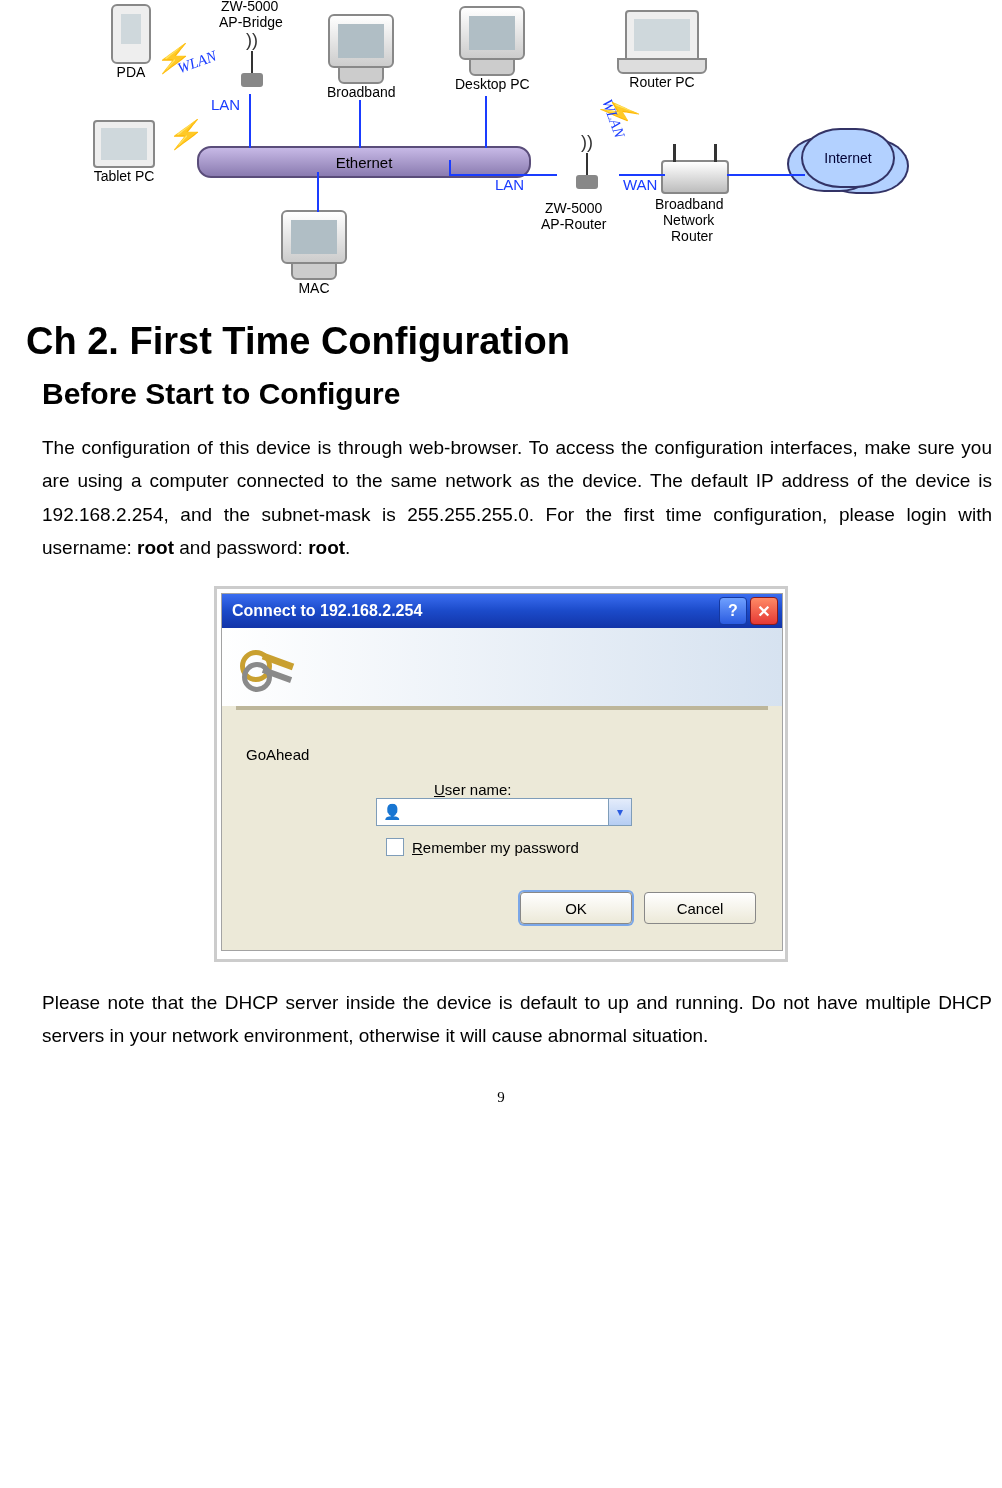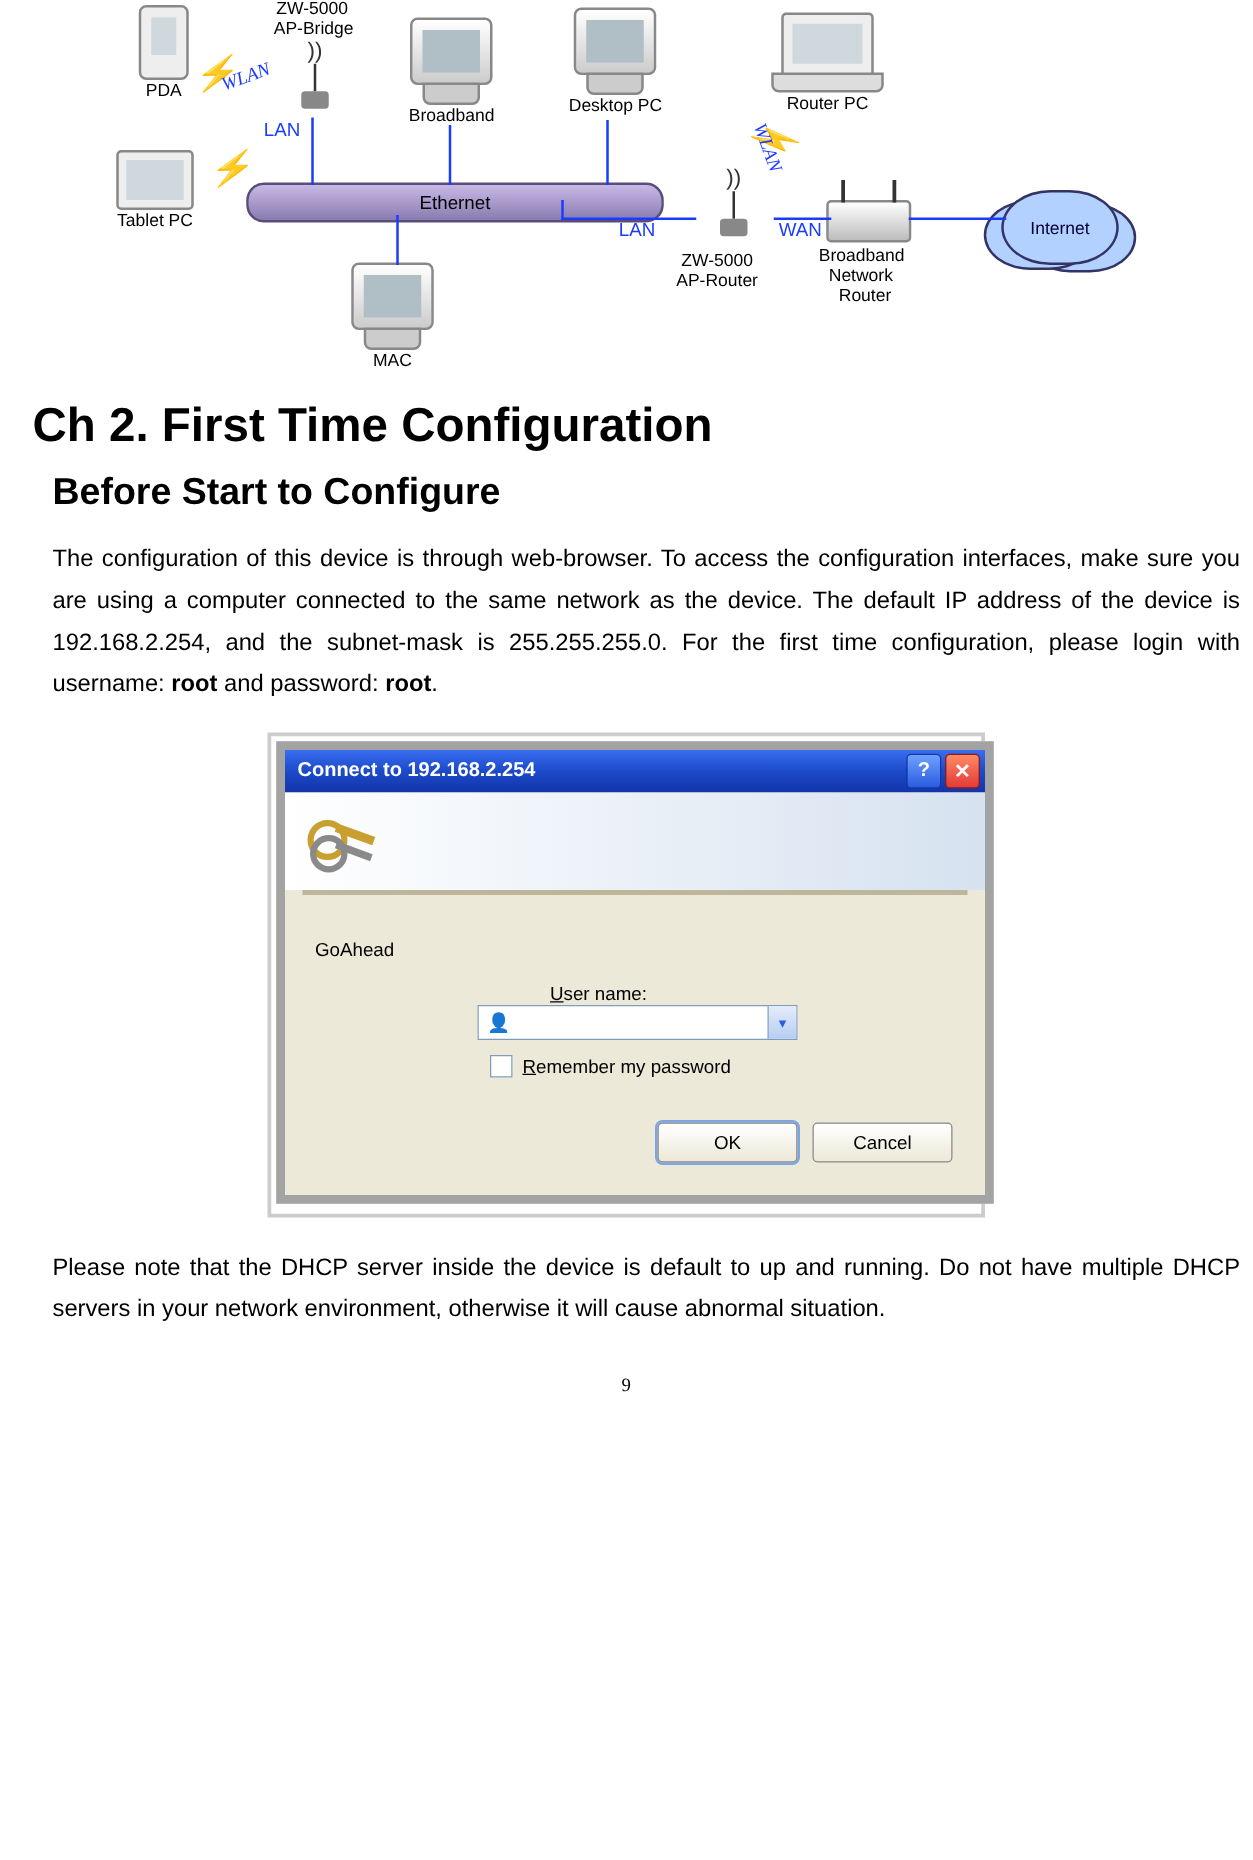--- a/index.html
+++ b/index.html
@@ -72,21 +72,21 @@
     font-size: 19px;
     line-height: 1.75;
     margin: 0 10px 22px 42px;
     text-align: justify;
     color:#000;
   }
   .para .bold { font-weight:bold; }
 
   
   .dialog-wrap { width:560px; margin:12px auto 24px; border:3px solid #ccc; padding:4px 4px 8px 4px; background:#fff;}
-  .dialog { width:100%; background:#ece9d8; border:7px solid #a3a3a3; font-family: Tahoma, sans-serif; font-size:14px;}
+  .dialog { width:100%; background:#ece9d8; border:1px solid #a3a3a3; font-family: Tahoma, sans-serif; font-size:14px;}
   .titlebar { height:34px; background:linear-gradient(to bottom,#3a6df0,#1b4ac9 50%,#1234a8); display:flex; align-items:center; padding:0 4px 0 10px; color:#fff; font-weight:bold; font-size:16px;}
   .titlebar .spacer { flex:1; }
   .tbtn { width:26px; height:26px; margin-left:3px; border-radius:4px; display:flex; align-items:center; justify-content:center; font-weight:bold; font-size:16px;}
   .tbtn.help { background:linear-gradient(#6fa0ff,#2a5be0); border:1px solid #1538a0; color:#fff;}
   .tbtn.close { background:linear-gradient(#ff8a65,#e53935); border:1px solid #8b1a1a; color:#fff;}
   .banner { height:78px; background:linear-gradient(to right,#fff,#d6e2f0); display:flex; align-items:center; padding-left:18px;}
   .keys-icon { width:52px; height:46px; position:relative;}
   .keys-icon .ring { position:absolute; left:0; top:6px; width:22px; height:22px; border:5px solid #c9a030; border-radius:50%;}
   .keys-icon .shaft { position:absolute; left:22px; top:14px; width:32px; height:7px; background:#c9a030; transform:rotate(20deg);}
   .keys-icon .ring2 { position:absolute; left:2px; top:18px; width:20px; height:20px; border:5px solid #8a8a8a; border-radius:50%;}
@@ -172,21 +172,21 @@
     <div class="lbl" style="left:454px; top:200px; font-size:14px;">ZW-5000</div>
     <div class="lbl" style="left:450px; top:216px; font-size:14px;">AP-Router</div>
 
     <div class="dev" style="left:570px; top:160px;">
       <div class="router-box"></div>
     </div>
     <div class="lbl" style="left:564px; top:196px; font-size:14px;">Broadband</div>
     <div class="lbl" style="left:572px; top:212px; font-size:14px;">Network</div>
     <div class="lbl" style="left:580px; top:228px; font-size:14px;">Router</div>
 
-    <div class="dev" style="left:710px; top:152px;">
+    <div class="dev" style="left:710px; top:128px;">
       <div class="cloud">
           <span>Internet</span>
         </div>
     </div>
 
     <div class="zigzag" style="left:66px; top:42px;">⚡</div>
     <div class="zigzag" style="left:78px; top:118px;">⚡</div>
     <div class="zigzag" style="left:512px; top:96px; transform:rotate(60deg) skewX(-10deg);">⚡</div>
 
     <div class="blue-line" style="left:158px; top:94px; width:2px; height:54px;"></div>

